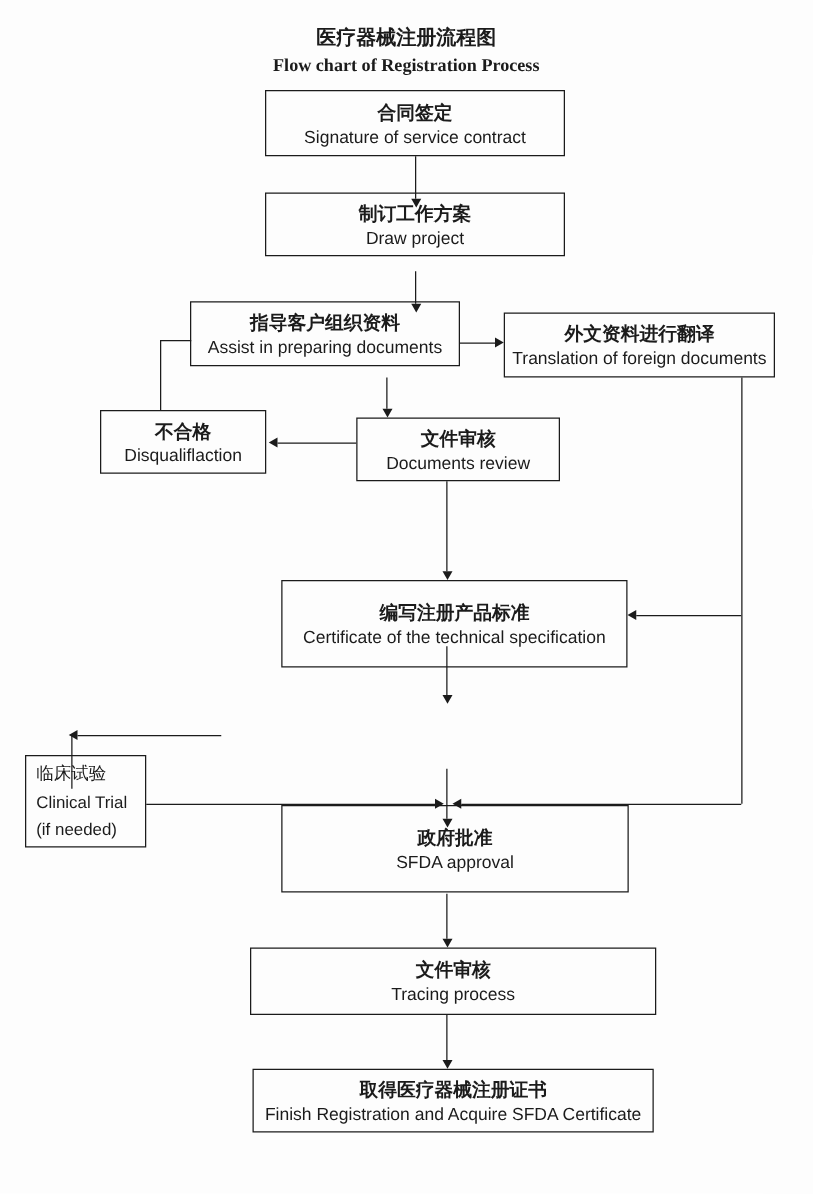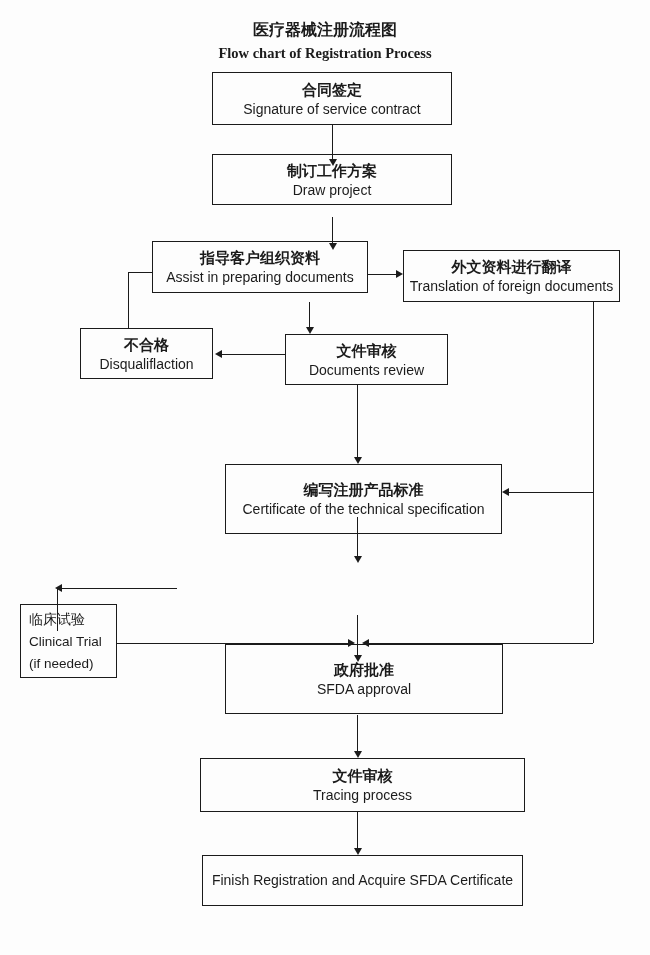--- a/index.html
+++ b/index.html
@@ -111,20 +111,21 @@
     <div class="cn">政府批准</div>
     <div class="en">SFDA approval</div>
   </div>
 
   <div class="node" style="left:200px;top:758px;width:325px;height:54px">
     <div class="cn">文件审核</div>
     <div class="en">Tracing process</div>
   </div>
 
   <div class="node" style="left:202px;top:855px;width:321px;height:51px">
+    <div class="cn">取得医疗器械注册证书</div>
     <div class="en">Finish Registration and Acquire SFDA Certificate</div>
   </div>
 
   <div class="ln" style="left:332px;top:125px;width:1px;height:34px"></div>
   <div class="ah ah-down" style="left:329px;top:159px"></div>
 
   <div class="ln" style="left:332px;top:217px;width:1px;height:26px"></div>
   <div class="ah ah-down" style="left:329px;top:243px"></div>
 
   <div class="ln" style="left:368px;top:274px;width:28px;height:1px"></div>

